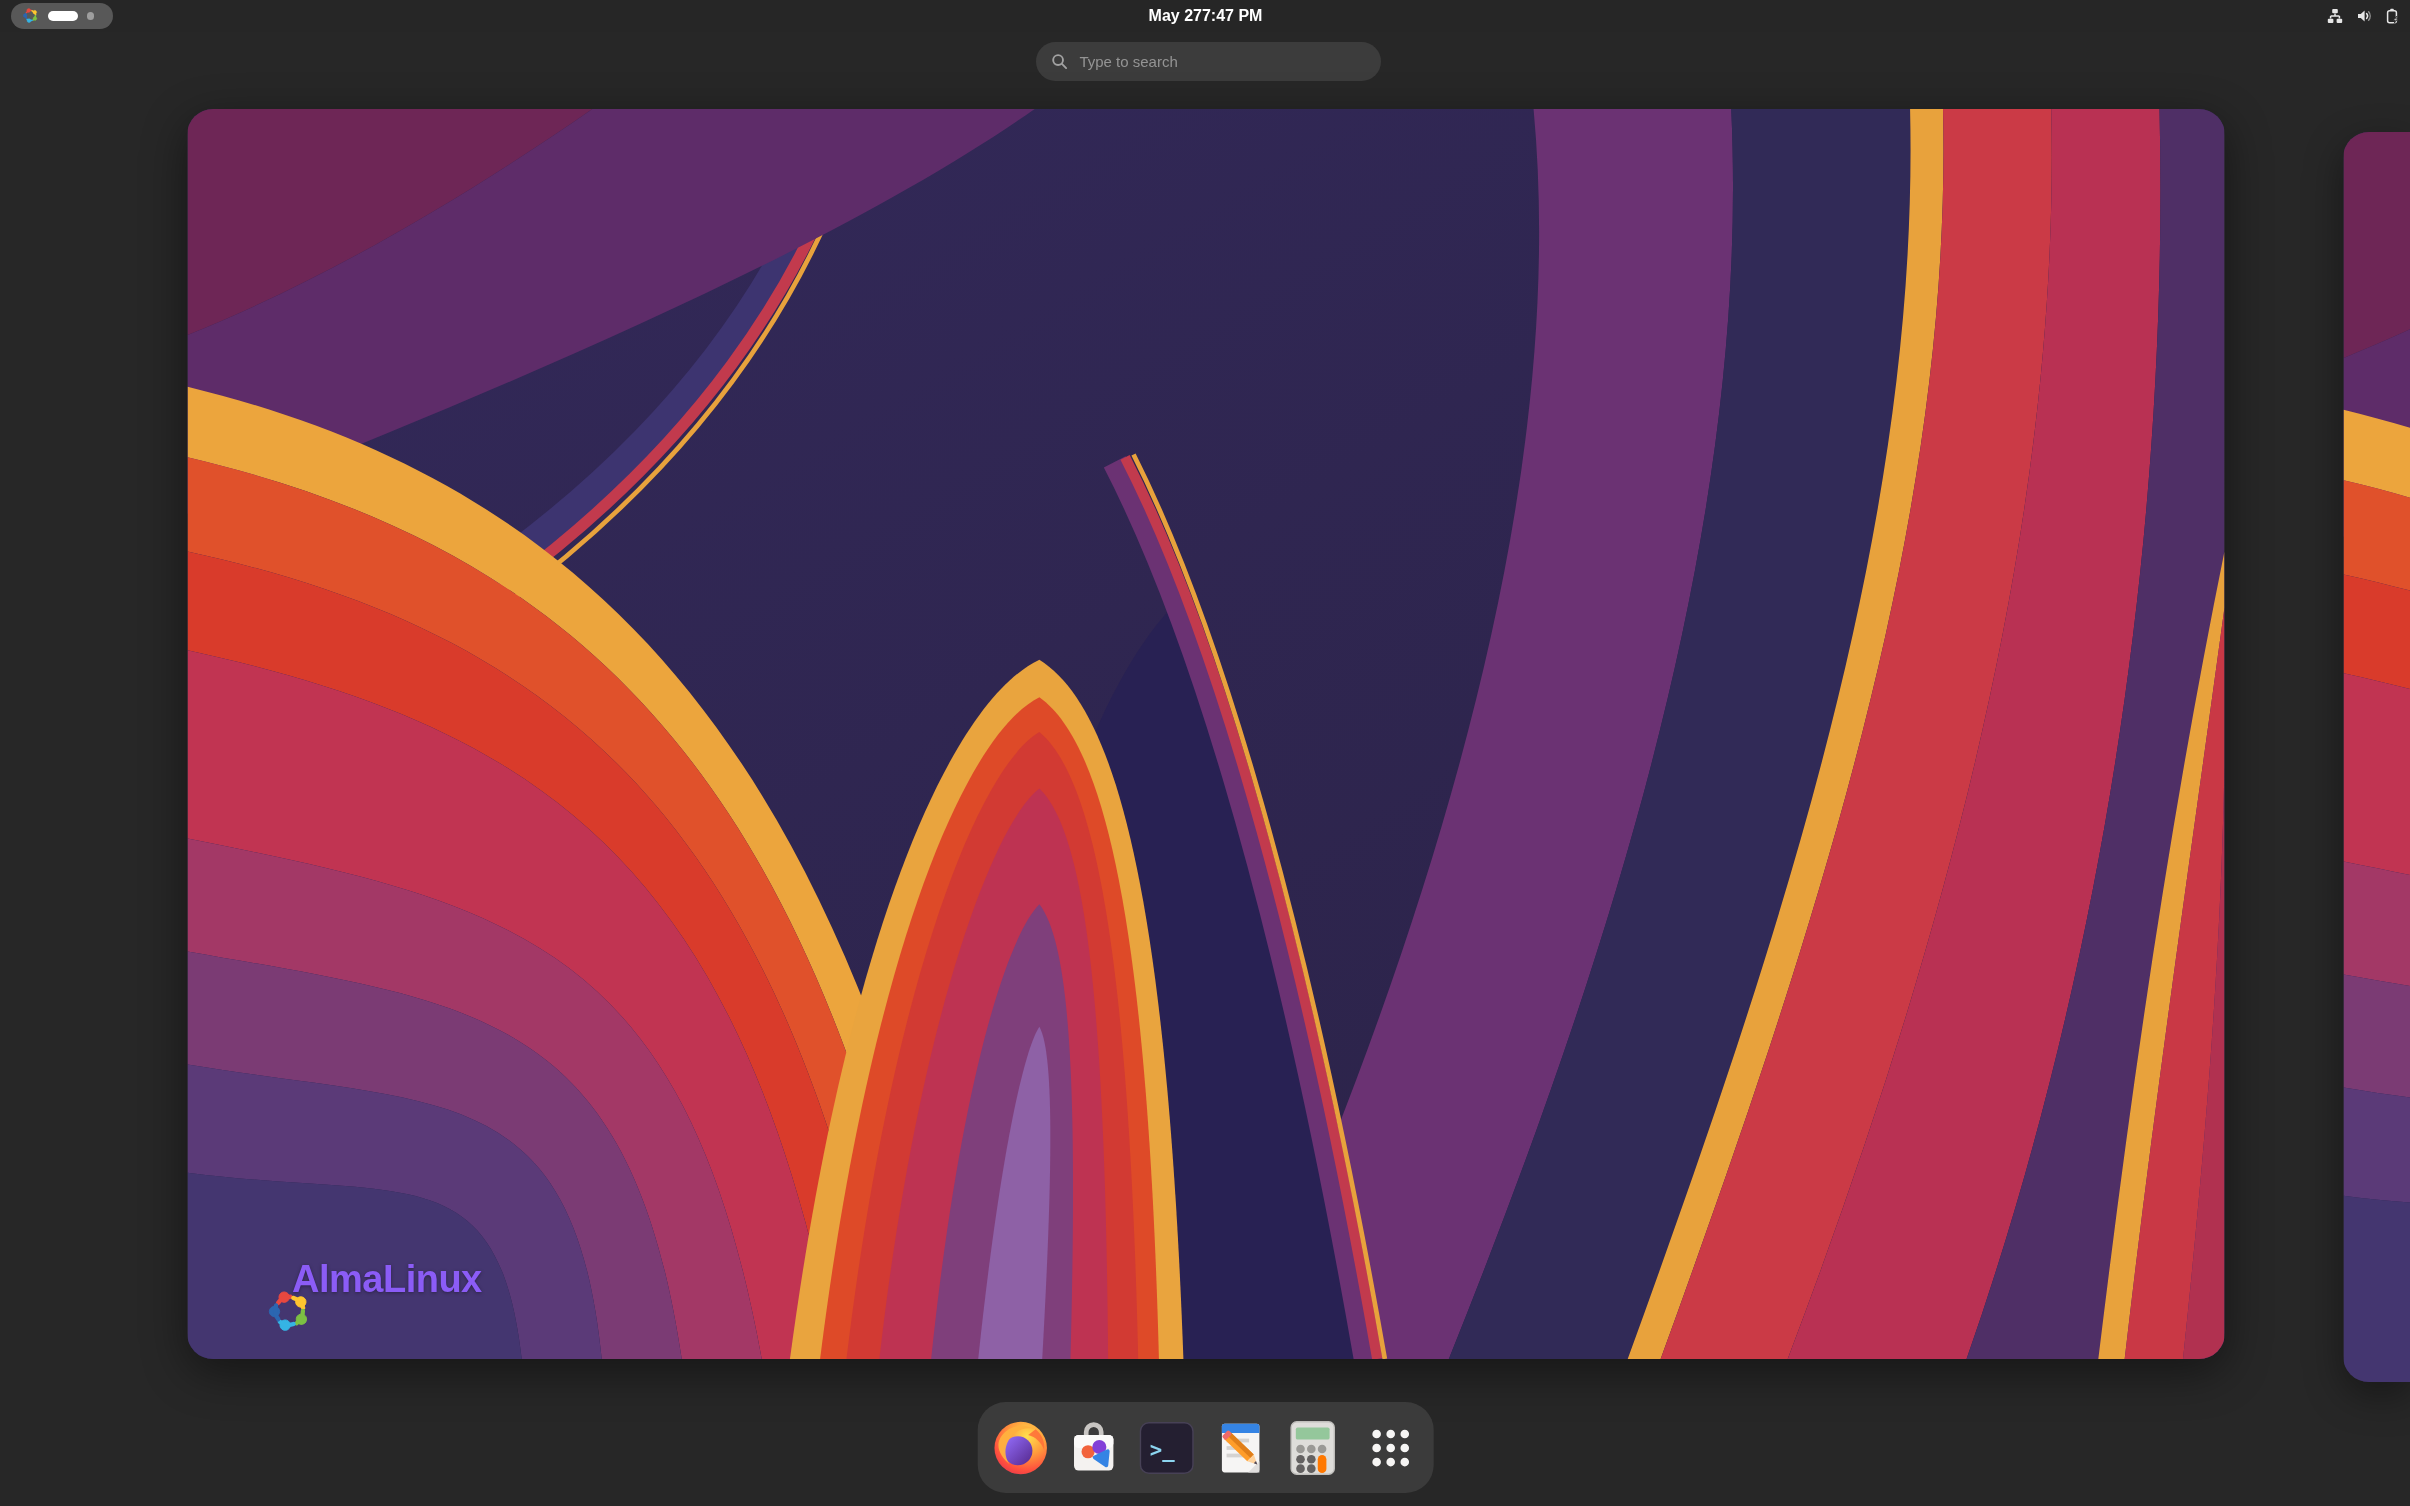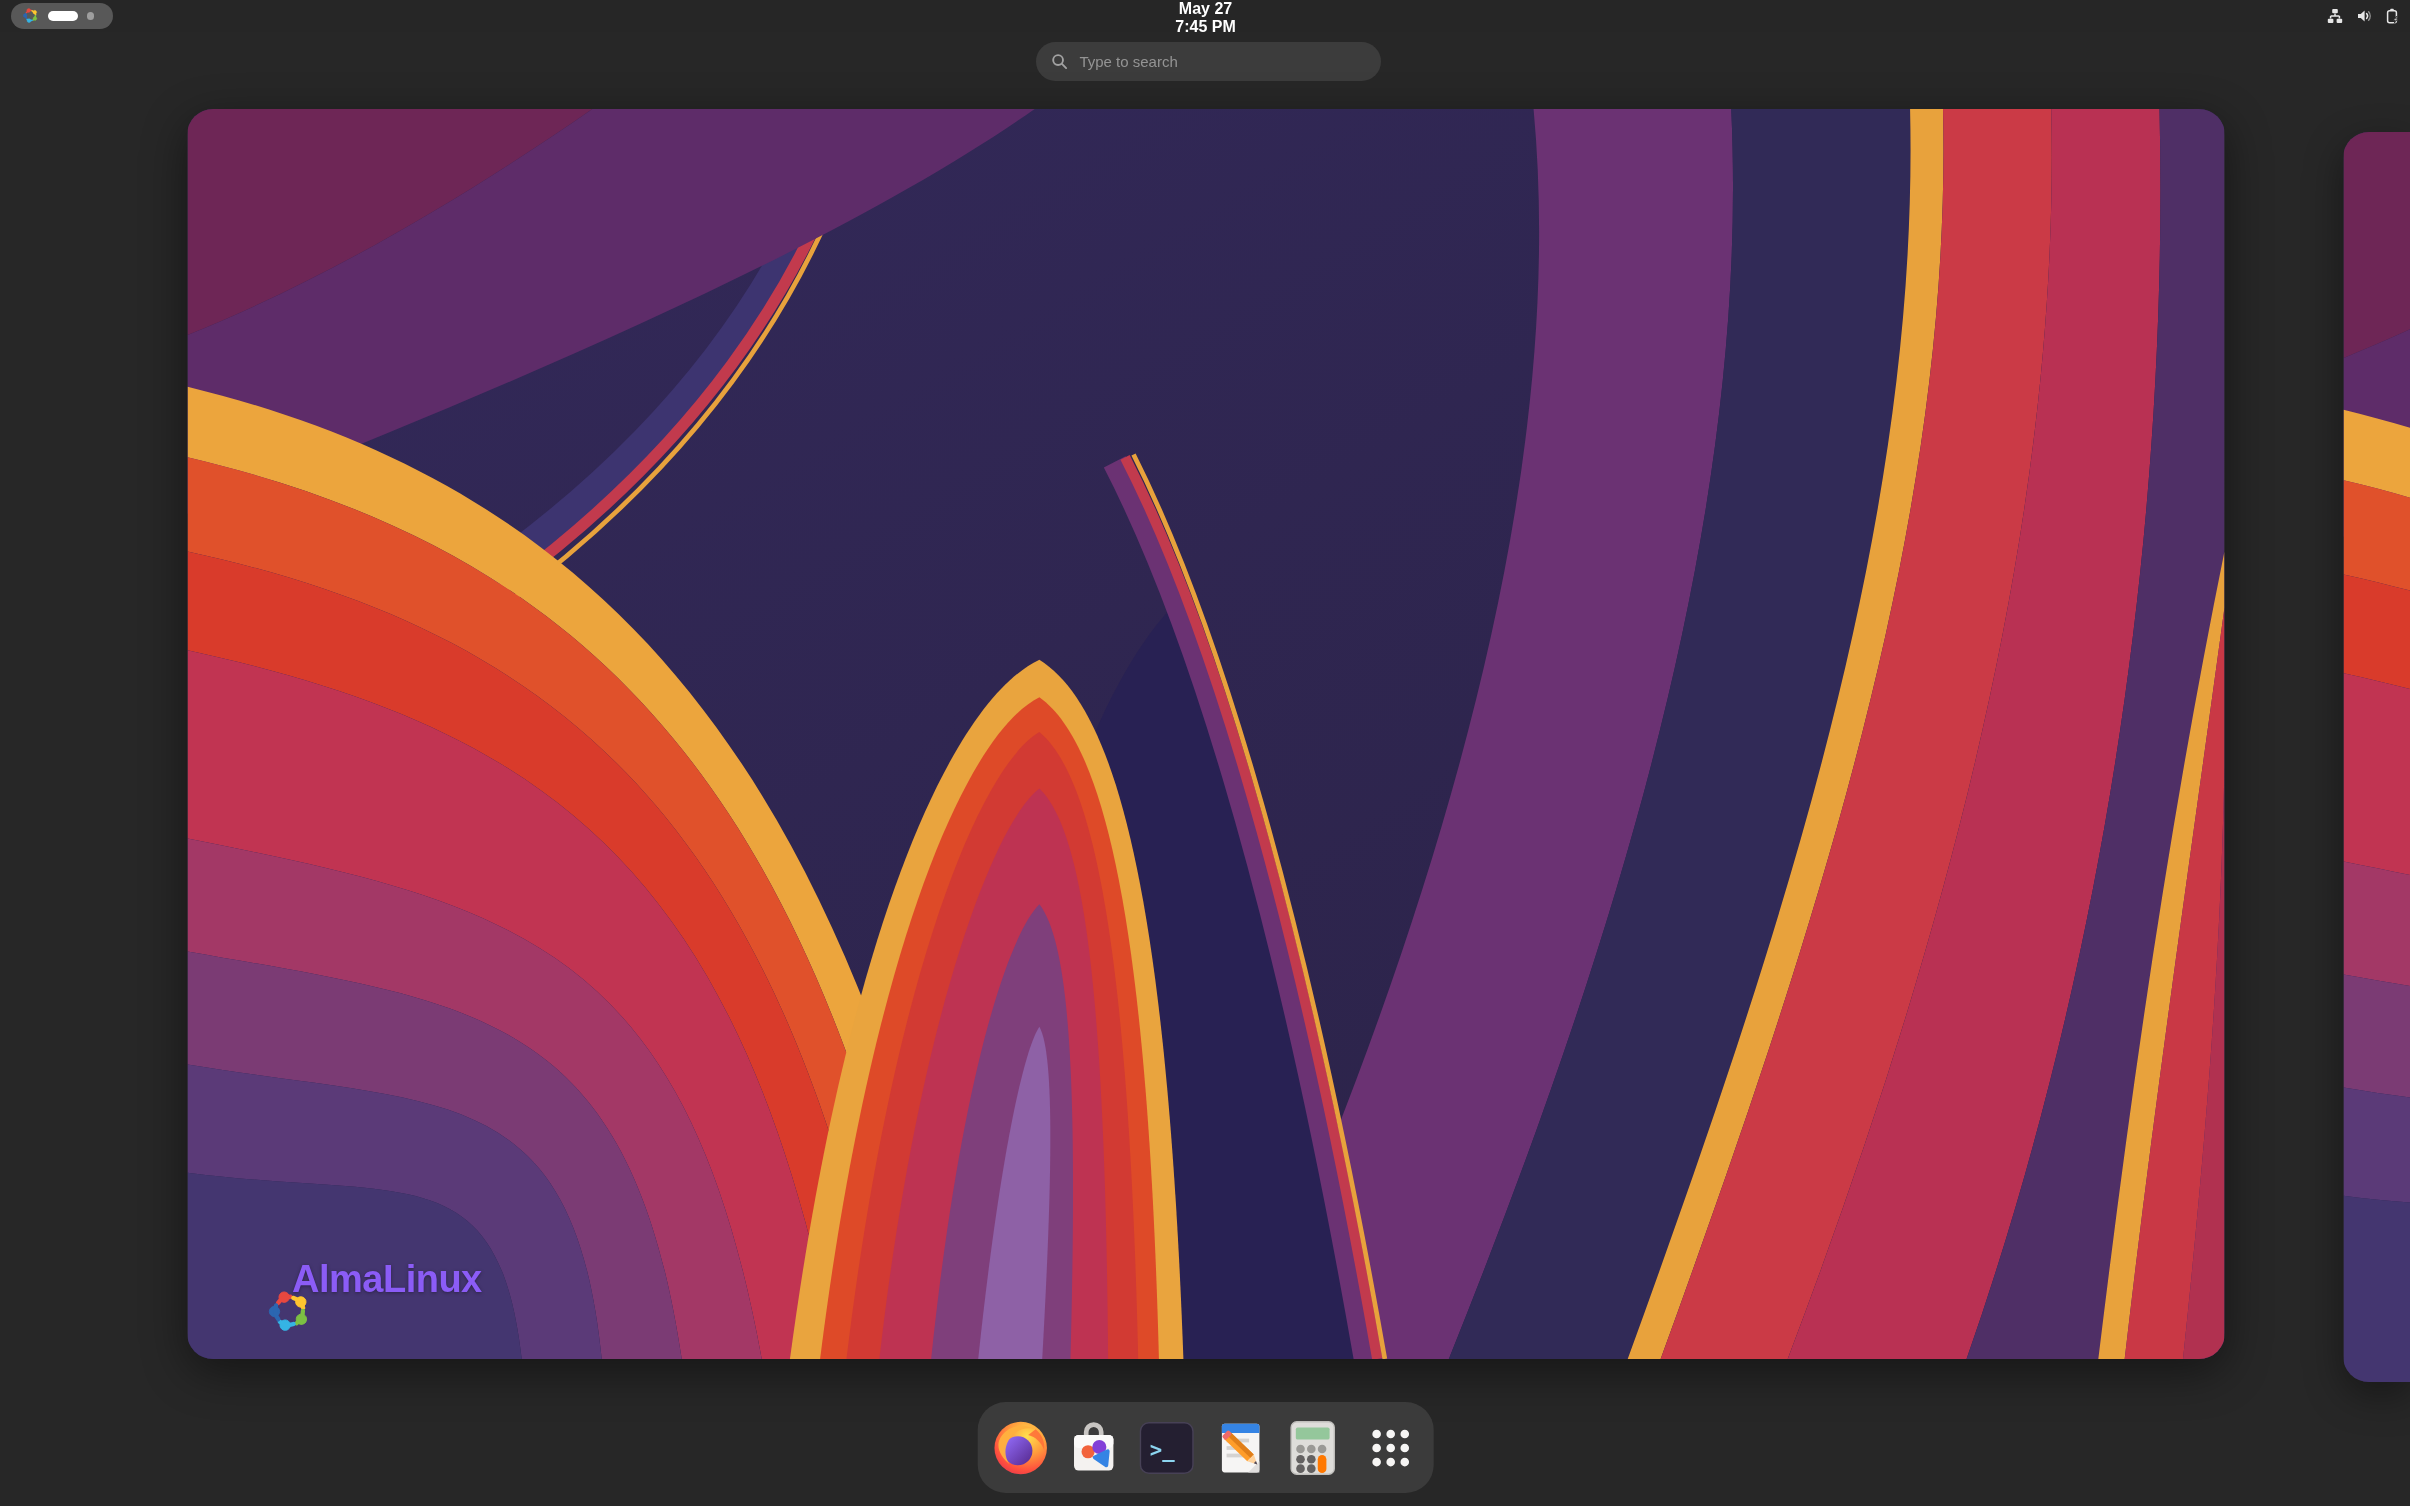--- a/index.html
+++ b/index.html
@@ -7,21 +7,21 @@
           font-family:"Liberation Sans","DejaVu Sans",sans-serif;color:#eee;}
 
   
   .topbar{position:absolute;left:0;top:0;width:2411px;height:32px;
           display:flex;align-items:center;justify-content:space-between;background:#262626;}
   .ws-indicator{margin-left:11.3px;height:25.4px;width:102px;background:#585858;border-radius:13px;
           display:flex;align-items:center;gap:8.5px;padding:0 9.4px;box-sizing:border-box;cursor:pointer;}
   .ws-pill{width:30px;height:10.4px;border-radius:5.6px;background:#ffffff;}
   .ws-dot{width:7.5px;height:7.5px;border-radius:50%;background:#9e9e9e;}
   .clock{position:absolute;left:50%;top:0;transform:translateX(-50%);height:32px;
-         display:flex;align-items:center;font-size:16px;font-weight:700;color:#ffffff;cursor:pointer;flex-direction:column;}
+         display:flex;align-items:center;font-size:16px;font-weight:700;color:#ffffff;cursor:pointer;}
   .status{margin-right:11.3px;display:flex;align-items:center;gap:12.2px;cursor:pointer;}
   .status svg{display:block;}
 
   
   .searchbar{position:absolute;left:1036px;top:42px;width:345px;height:39px;background:#3c3c3c;
              border-radius:20px;display:flex;align-items:center;padding:0 15px;box-sizing:border-box;gap:9.4px;}
   .searchbar input{flex:1;background:transparent;border:none;outline:none;color:#bef264;
              font-size:15px;font-family:inherit;}
   .searchbar input::placeholder{color:#949494;}
 
@@ -149,21 +149,21 @@
     <div class="ws-indicator">
       <svg width="19" height="19" viewBox="-30 -30 60 60">
         <use href="#alma-swirl" x="-30" y="-30" width="60" height="60"></use>
       </svg>
       <span class="ws-pill"></span>
       <span class="ws-dot"></span>
     </div>
 
     <div class="clock">
       <span>May 27</span>
-      <span>7:45 PM</span>
+      <span>7:47 PM</span>
     </div>
 
     <div class="status">
       <svg width="16" height="16" viewBox="0 0 16 16">
         <g stroke="#e6e6e6" stroke-width="1.5" fill="none">
           <path d="M8,5.4 V8 M3.6,8 H12.4 M3.6,8 V10.6 M12.4,8 V10.6"></path>
         </g>
         <rect x="5.2" y="1" width="5.6" height="4.2" rx="1" fill="#e6e6e6"></rect>
         <rect x="0.8" y="10.8" width="5.6" height="4.2" rx="1" fill="#e6e6e6"></rect>
         <rect x="9.6" y="10.8" width="5.6" height="4.2" rx="1" fill="#e6e6e6"></rect>

